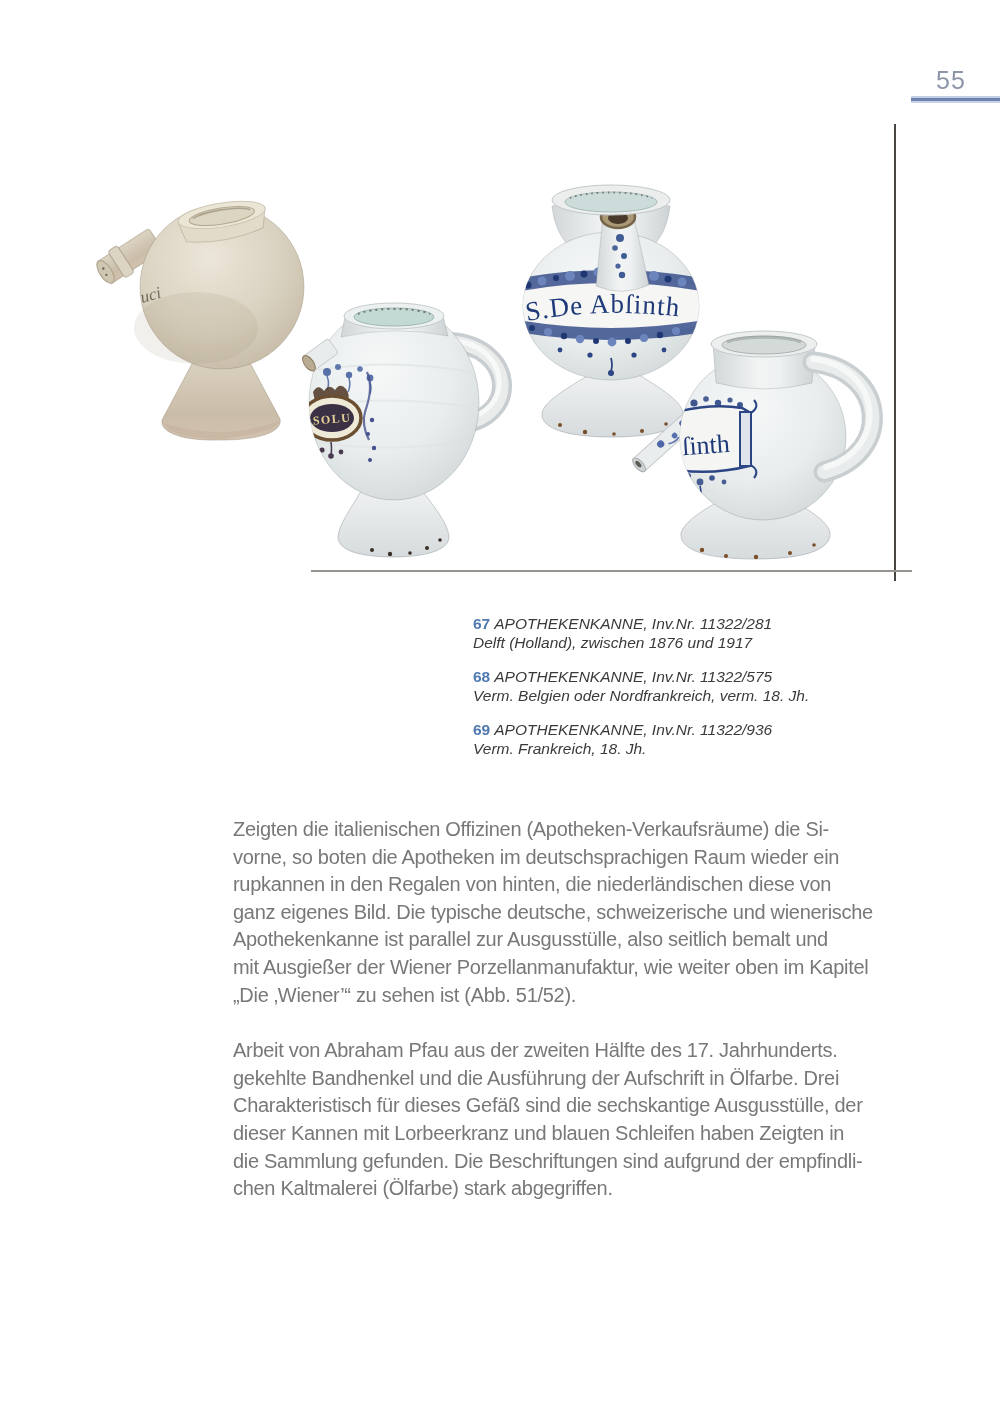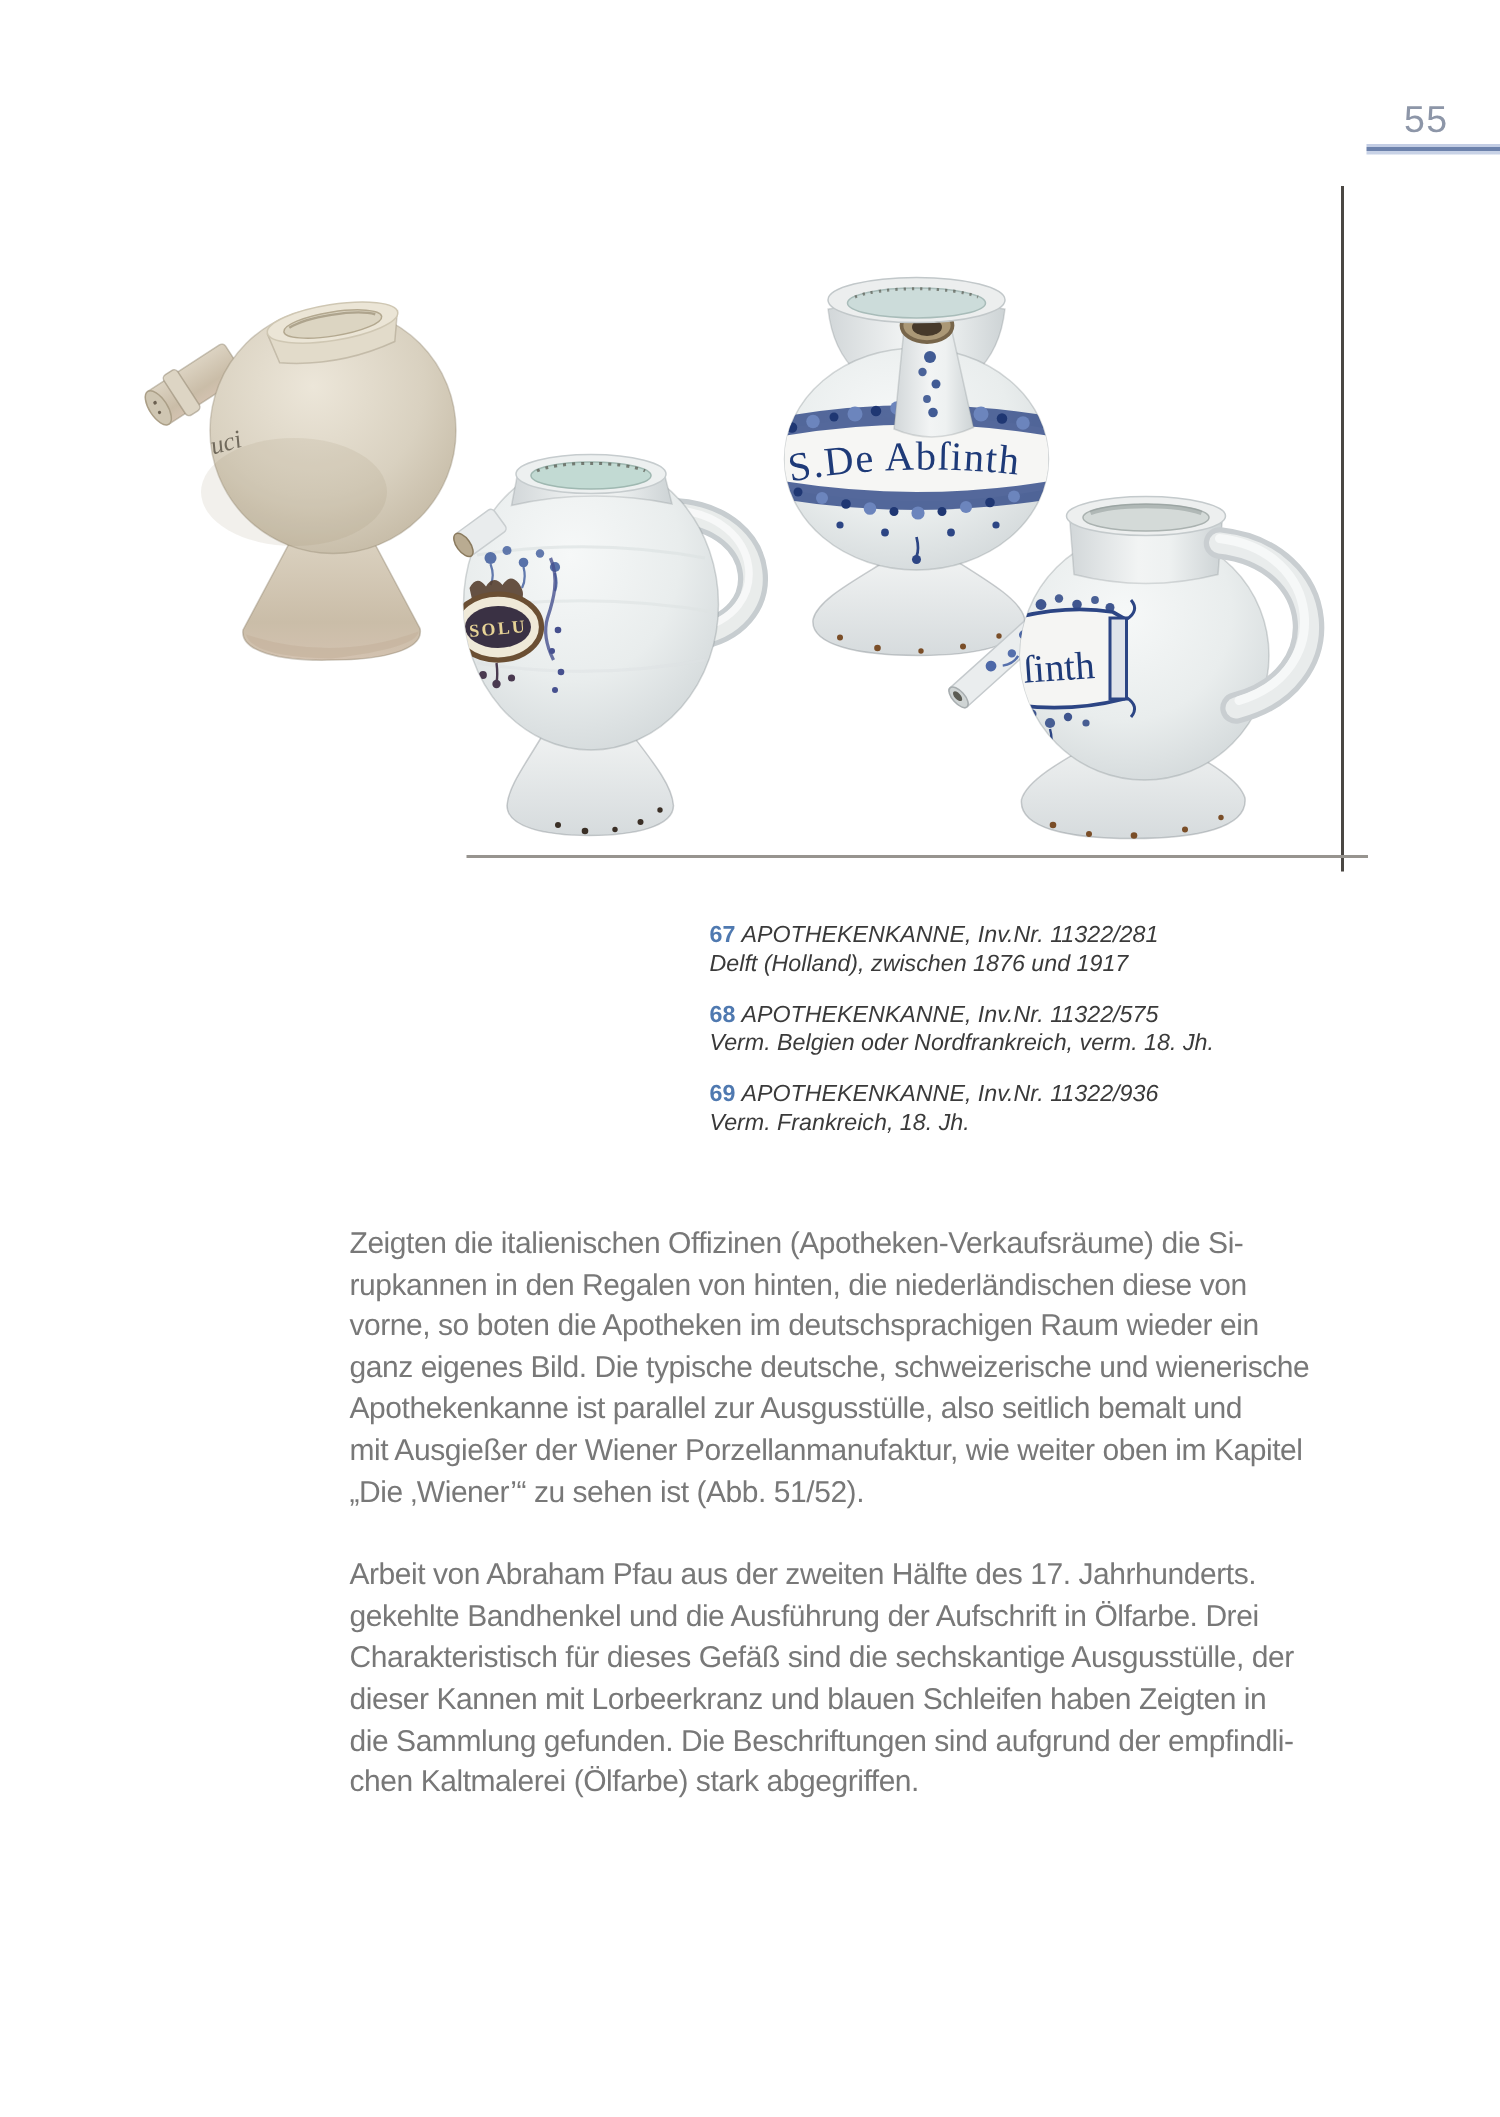--- a/index.html
+++ b/index.html
@@ -262,22 +262,22 @@
     </div>
     <div class="caption-item">
       <span class="num">69</span><span class="title">APOTHEKENKANNE, Inv.Nr. 11322/936</span>
       <div class="detail">Verm. Frankreich, 18. Jh.</div>
     </div>
   </div>
 
   <div class="bodytext">
     <div class="para">
       <div class="line">Zeigten die italienischen Offizinen (Apotheken-Verkaufsräume) die Si-</div>
+      <div class="line">vorne, so boten die Apotheken im deutschsprachigen Raum wieder ein</div>
       <div class="line">rupkannen in den Regalen von hinten, die niederländischen diese von</div>
-      <div class="line">vorne, so boten die Apotheken im deutschsprachigen Raum wieder ein</div>
       <div class="line">ganz eigenes Bild. Die typische deutsche, schweizerische und wienerische</div>
       <div class="line">Apothekenkanne ist parallel zur Ausgusstülle, also seitlich bemalt und</div>
       <div class="line">mit Ausgießer der Wiener Porzellanmanufaktur, wie weiter oben im Kapitel</div>
       <div class="line">„Die ‚Wiener’“ zu sehen ist (Abb. 51/52).</div>
     </div>
     <div class="para">
       <div class="line">Arbeit von Abraham Pfau aus der zweiten Hälfte des 17. Jahrhunderts.</div>
       <div class="line">gekehlte Bandhenkel und die Ausführung der Aufschrift in Ölfarbe. Drei</div>
       <div class="line">Charakteristisch für dieses Gefäß sind die sechskantige Ausgusstülle, der</div>
       <div class="line">dieser Kannen mit Lorbeerkranz und blauen Schleifen haben Zeigten in</div>

